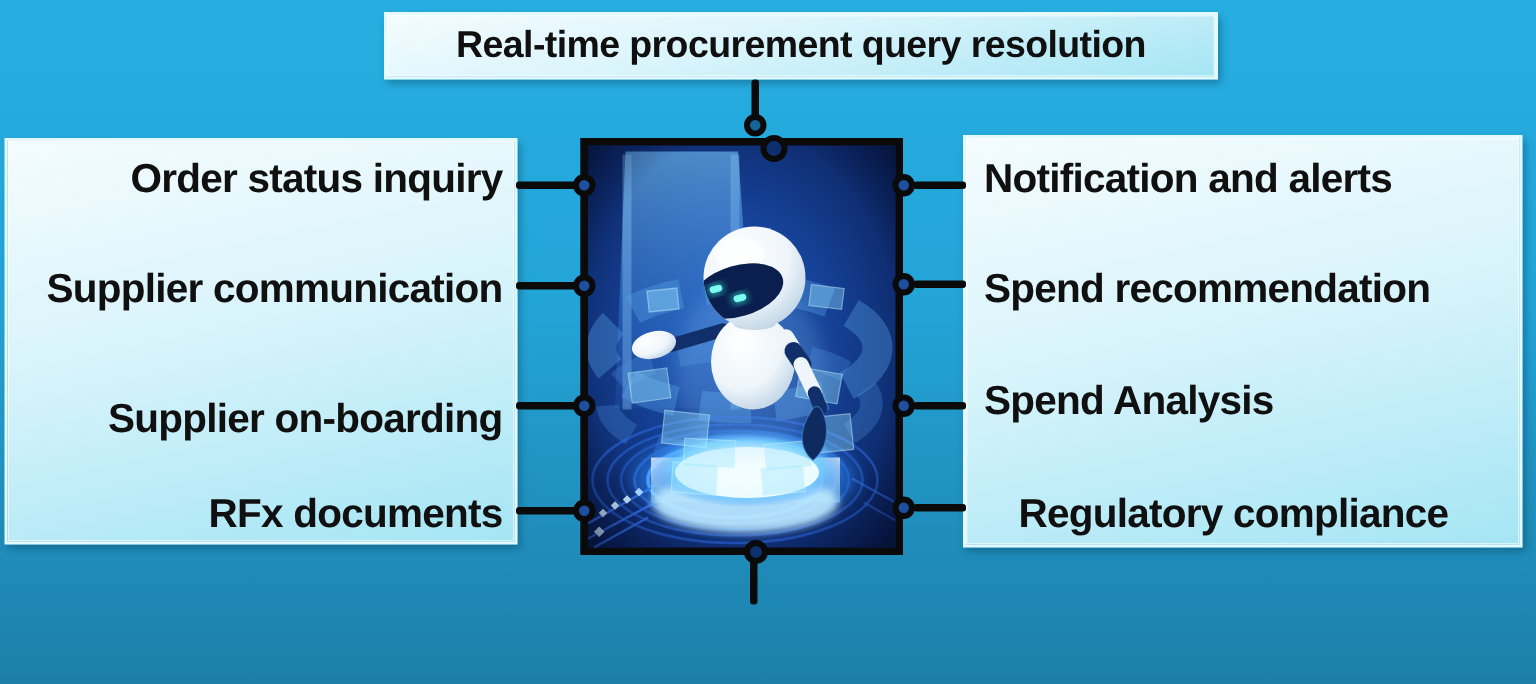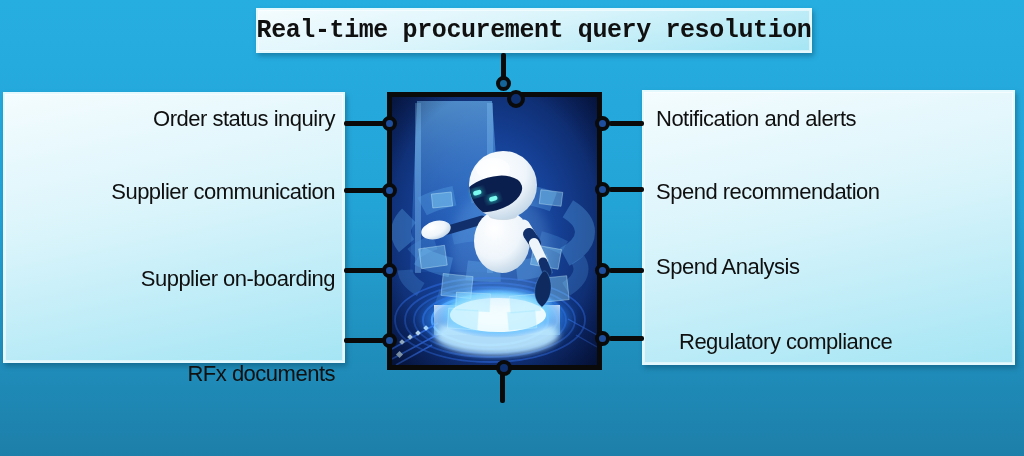--- a/index.html
+++ b/index.html
@@ -12,31 +12,31 @@
   .banner,.panel{
     position:absolute;
     background:linear-gradient(168deg,#f4fcfe 0%,#d9f4fb 45%,#a5e5f4 100%);
     border:2px solid #e3f9fd;
     box-shadow:2px 3px 5px rgba(0,45,70,.35), inset 0 0 0 1px rgba(255,255,255,.55);
     box-sizing:border-box;
     z-index:2;
   }
   .banner{display:flex;align-items:center;justify-content:center;}
   .banner-label{font-weight:700;font-size:25px;letter-spacing:-.4px;color:#101010;white-space:nowrap;}
-  .banner.top{left:256px;top:8px;width:556px;height:45px;font-family:Liberation Mono, monospace;}
+  .banner.top{left:256px;top:8px;width:556px;height:45px;}
   .banner.bottom{left:237px;top:403px;width:575px;height:50px;}
   .panel.left{left:3px;top:92px;width:342px;height:271px;}
   .panel.right{left:642px;top:90px;width:373px;height:275px;}
   .panel-item{
-    position:absolute;font-weight:400;font-size:22px;letter-spacing:-.5px;
+    position:absolute;font-weight:700;font-size:27px;letter-spacing:-.5px;
     color:#101010;white-space:nowrap;line-height:32px;
   }
   .panel.left .panel-item{right:8px;text-align:right;}
   .panel.right .panel-item{left:12px;text-align:left;}
-  .pl0{top:9px;}  .pl1{top:82px;}  .pl2{top:169px;} .pl3{top:232px;margin-top:32px;}
+  .pl0{top:9px;}  .pl1{top:82px;}  .pl2{top:169px;} .pl3{top:232px;}
   .pr0{top:11px;} .pr1{top:84px;}  .pr2{top:159px;} .pr3{top:234px;margin-left:23px;}
   
   .frame{
     position:absolute;left:387px;top:92px;width:215px;height:278px;
     border:5px solid #0a0a0a;box-sizing:border-box;background:#0a1d55;
     z-index:1;margin:0;
   }
   .frame svg{position:absolute;left:0;top:0;width:205px;height:268px;display:block;}
   
   .conn{position:absolute;background:#0a0a0a;z-index:2;}

